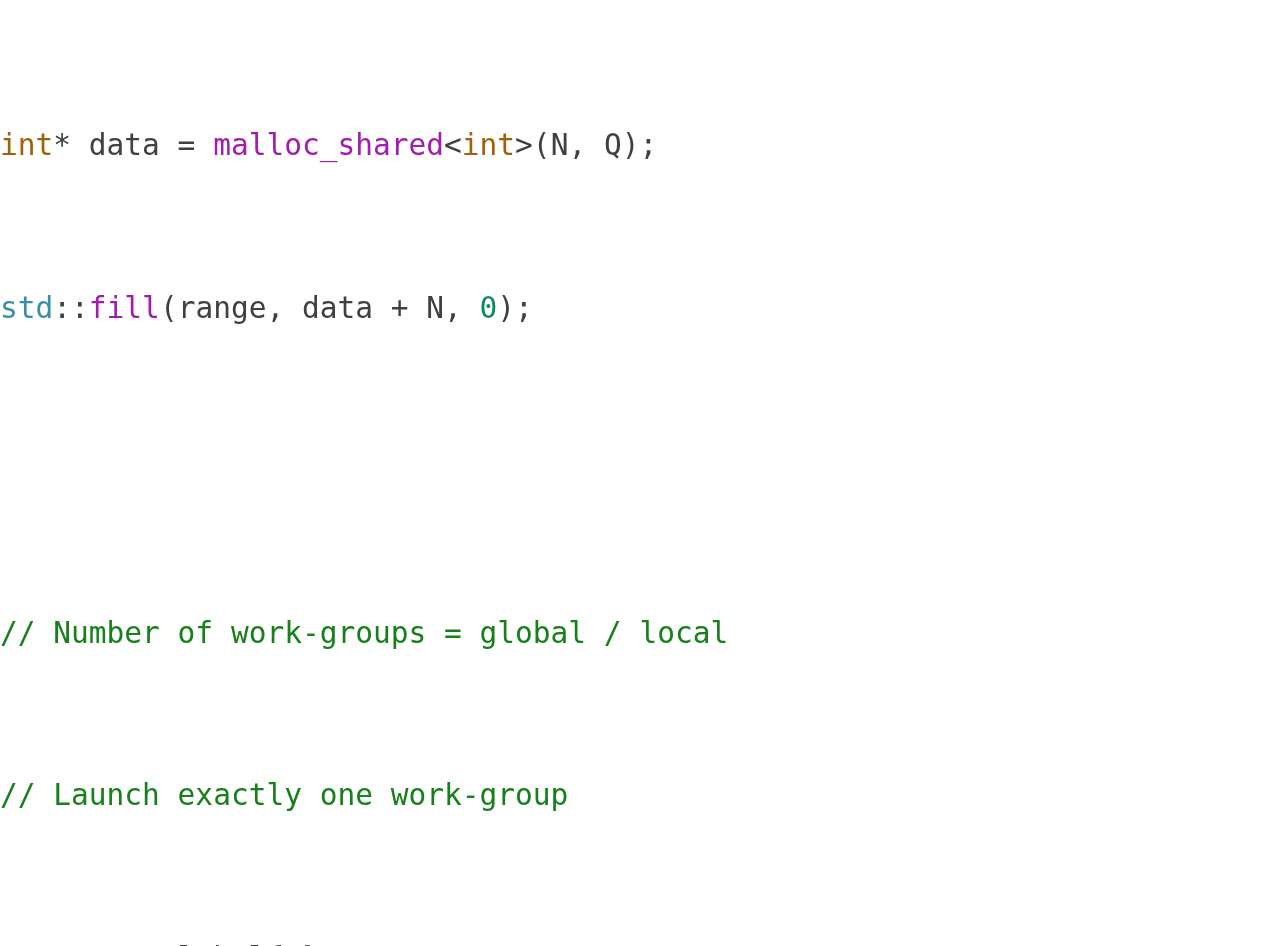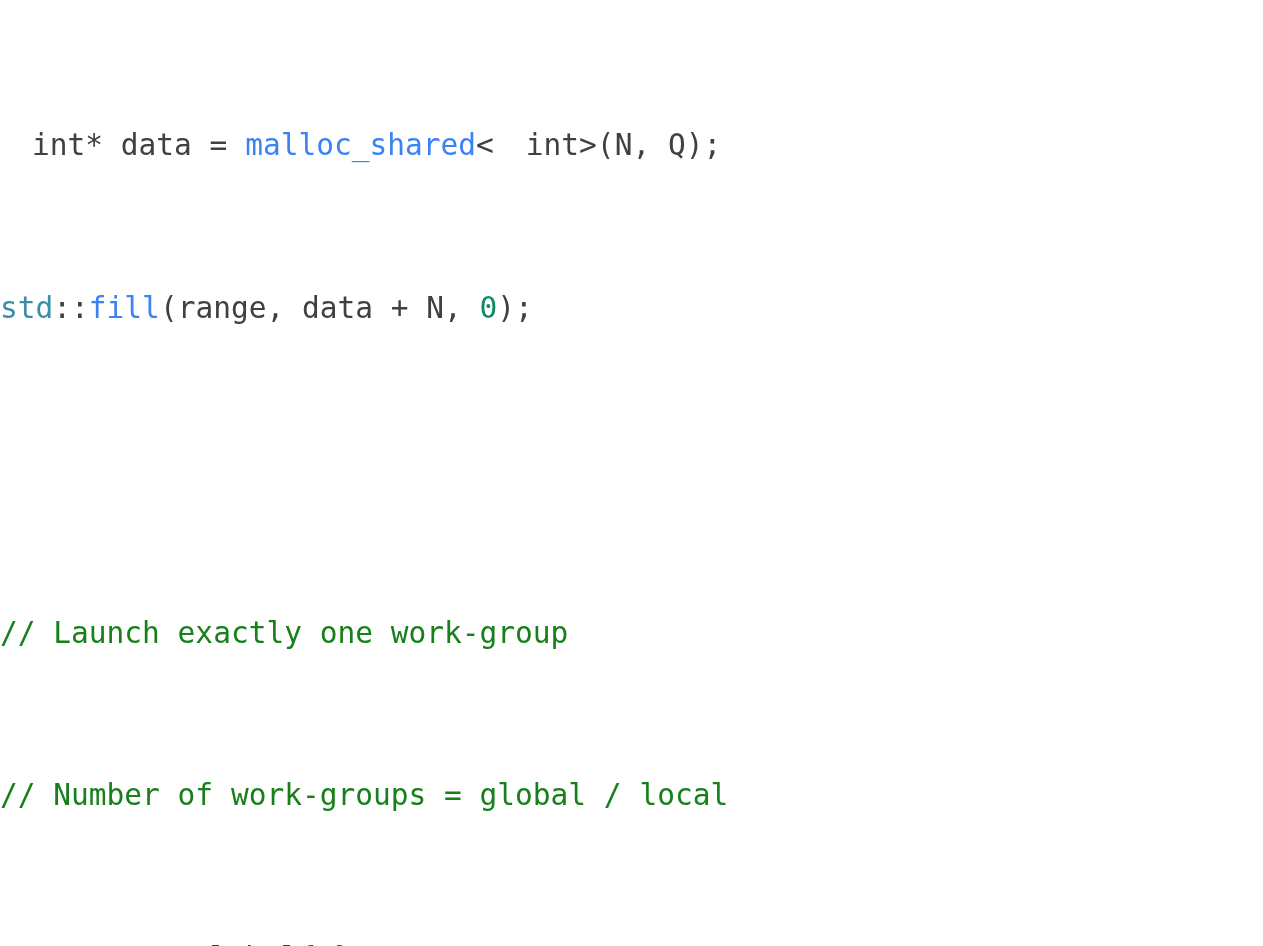--- a/index.html
+++ b/index.html
@@ -24,40 +24,40 @@
     white-space: pre;
     font-family: "DejaVu Sans Mono", "Liberation Mono", monospace;
   }
   .ln {
     display: block;
     height: 40.65px;
     white-space: pre;
   }
   
   .t-plain   { color: #404040; }
-  .t-type    { color: #404040; margin-left: 32px; }   
-  .t-func    { color: #3b82f6; }   
+  .t-type    { color: #a16207; }   
+  .t-func    { color: #a21caf; }   
   .t-comment { color: #17801a; }
   .t-number  { color: #0f8a5f; }   
   .t-ns      { color: #3b8ea8; margin-top: 36px; }
 </style>
 </head>
 <body>
 
 <div id="code-block">
 
   <span class="ln"><span class="t-type">int</span><span class="t-plain">* data = </span><span class="t-func">malloc_shared</span><span class="t-plain">&lt;</span><span class="t-type">int</span><span class="t-plain">&gt;(N, Q);</span></span>
 
   <span class="ln"><span class="t-ns">std</span><span class="t-plain">::</span><span class="t-func">fill</span><span class="t-plain">(range, data + N, </span><span class="t-number">0</span><span class="t-plain">);</span></span>
 
   <span class="ln"> </span>
 
+  <span class="ln"><span class="t-comment">// Number of work-groups = global / local</span></span>
+
   <span class="ln"><span class="t-comment">// Launch exactly one work-group</span></span>
-
-  <span class="ln"><span class="t-comment">// Number of work-groups = global / local</span></span>
 
   <span class="ln"><span class="t-type">range</span><span class="t-plain">&lt;</span><span class="t-number">1</span><span class="t-plain">&gt; global{N};</span></span>
 
   
 
   
 
   
 
   

